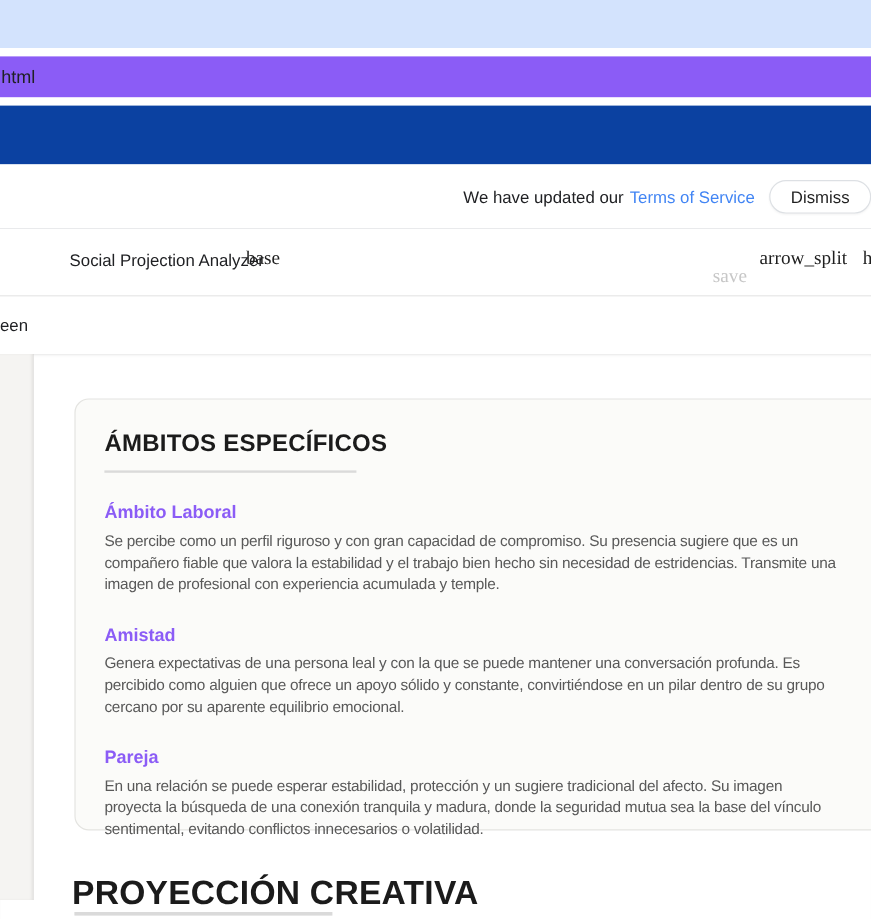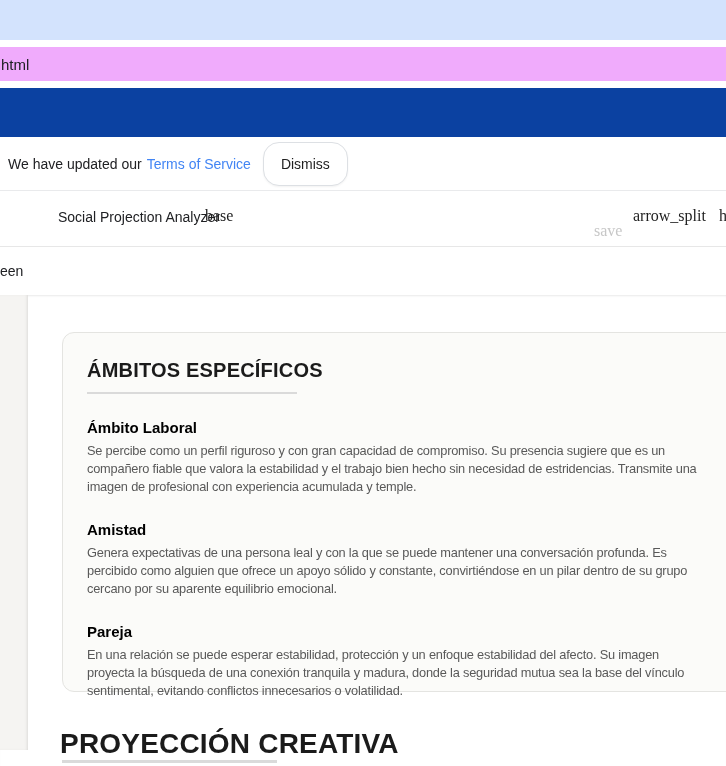--- a/index.html
+++ b/index.html
@@ -2,33 +2,33 @@
 <html><head>
 <meta charset="utf-8">
 <style>
   * { margin:0; padding:0; box-sizing:border-box; }
   html,body { width:726px; height:766px; overflow:hidden; background:#ffffff;
               font-family:"Liberation Sans", sans-serif; }
   .screen { position:relative; width:726px; height:766px; background:#ffffff; }
 
   
   .tabstrip { position:absolute; left:0; top:0; width:726px; height:40px; background:#d3e3fd; }
-  .urlbar   { position:absolute; left:0; top:47px; width:726px; height:34px; background:#f0abfc;
+  .urlbar   { position:absolute; left:0; top:47px; width:726px; height:34px; background:#8b5cf6;
               display:flex; align-items:center; }
   .urlbar span { font-size:15px; color:#202124; margin-left:1px; }
 
   
   .bluebar { position:absolute; left:0; top:88px; width:726px; height:49px; background:#0b41a1; }
 
   
   .tosbar { position:absolute; left:0; top:137px; width:726px; height:54px; background:#ffffff;
-            border-bottom:1px solid #e9eaec; display:flex; align-items:center; }
+            border-bottom:1px solid #e9eaec; display:flex; align-items:center;justify-content:flex-end; }
   .tos-msg  { font-size:14px; color:#202124; margin-left:8px; white-space:pre; }
   .tos-link { font-size:14px; color:#4285f4; margin-left:5px; text-decoration:none; cursor:pointer; }
-  .dismiss  { margin-left:12px; height:44px; padding:0 17px; background:#ffffff;
+  .dismiss  { margin-left:12px; height:28px; padding:0 17px; background:#ffffff;
               border:1px solid #dde0e4; border-radius:16px; font-size:14px; font-weight:500;
               color:#1f1f1f; font-family:"Liberation Sans", sans-serif; cursor:pointer;
               box-shadow:0 1px 2px rgba(0,0,0,0.05); }
 
   
   .appheader { position:absolute; left:0; top:191px; width:726px; height:56px; background:#ffffff;
                border-bottom:1px solid #e7e7e7; }
   .app-title { position:absolute; left:58px; top:18px; font-size:14px; color:#202124; }
   .lig { font-family:"Liberation Serif", serif; font-size:16px; color:#1f1f1f; }
   .edit-lig   { position:absolute; left:205px; top:16px; cursor:pointer; }
@@ -44,21 +44,21 @@
   .content { position:absolute; left:0; top:295px; width:726px; height:471px; background:#ffffff;
              box-shadow: inset 0 2px 3px -2px rgba(0,0,0,0.18); }
   .left-strip { position:absolute; left:0; top:0; width:28px; height:455px; background:#f5f4f2;
                 box-shadow: inset -2px 0 3px -1px rgba(0,0,0,0.10); }
 
   .card { position:absolute; left:62px; top:37px; width:688px; height:360px; background:#fbfbf9;
           border:1px solid #e4e4e1; border-radius:12px; padding:26px 24px; }
   .card-title { font-size:20px; font-weight:700; color:#1b1b1b; letter-spacing:0.2px;
                 font-family:"Liberation Sans", sans-serif; }
   .rule { width:210px; height:2px; background:#dadada; margin-top:10px; }
-  .sec-h { font-size:15px; font-weight:700; color:#000000; margin-top:25px; }
+  .sec-h { font-size:15px; font-weight:700; color:#8b5cf6; margin-top:25px; }
   .sec-p { font-size:12.8px; line-height:18px; color:#595959; letter-spacing:-0.2px;
            margin-top:6px; width:612px; }
 
   .big-title { position:absolute; left:60px; top:433px; font-size:28px; font-weight:700;
                color:#1b1b1b; letter-spacing:0.2px; }
   .rule2 { position:absolute; left:62px; top:465px; width:215px; height:3px; background:#dadada; }
 </style>
 </head>
 <body>
 
@@ -102,21 +102,21 @@
         <div class="sec-p">Se percibe como un perfil riguroso y con gran capacidad de compromiso. Su presencia sugiere que es un compañero fiable que valora la estabilidad y el trabajo bien hecho sin necesidad de estridencias. Transmite una imagen de profesional con experiencia acumulada y temple.</div>
       </div>
 
       <div>
         <div class="sec-h">Amistad</div>
         <div class="sec-p">Genera expectativas de una persona leal y con la que se puede mantener una conversación profunda. Es percibido como alguien que ofrece un apoyo sólido y constante, convirtiéndose en un pilar dentro de su grupo cercano por su aparente equilibrio emocional.</div>
       </div>
 
       <div>
         <div class="sec-h">Pareja</div>
-        <div class="sec-p">En una relación se puede esperar estabilidad, protección y un enfoque estabilidad del afecto. Su imagen proyecta la búsqueda de una conexión tranquila y madura, donde la seguridad mutua sea la base del vínculo sentimental, evitando conflictos innecesarios o volatilidad.</div>
+        <div class="sec-p">En una relación se puede esperar estabilidad, protección y un sugiere tradicional del afecto. Su imagen proyecta la búsqueda de una conexión tranquila y madura, donde la seguridad mutua sea la base del vínculo sentimental, evitando conflictos innecesarios o volatilidad.</div>
       </div>
     </div>
 
     <div class="big-title">PROYECCIÓN CREATIVA</div>
     <div class="rule2"></div>
   </div>
 
 </div>
 
 </body></html>

